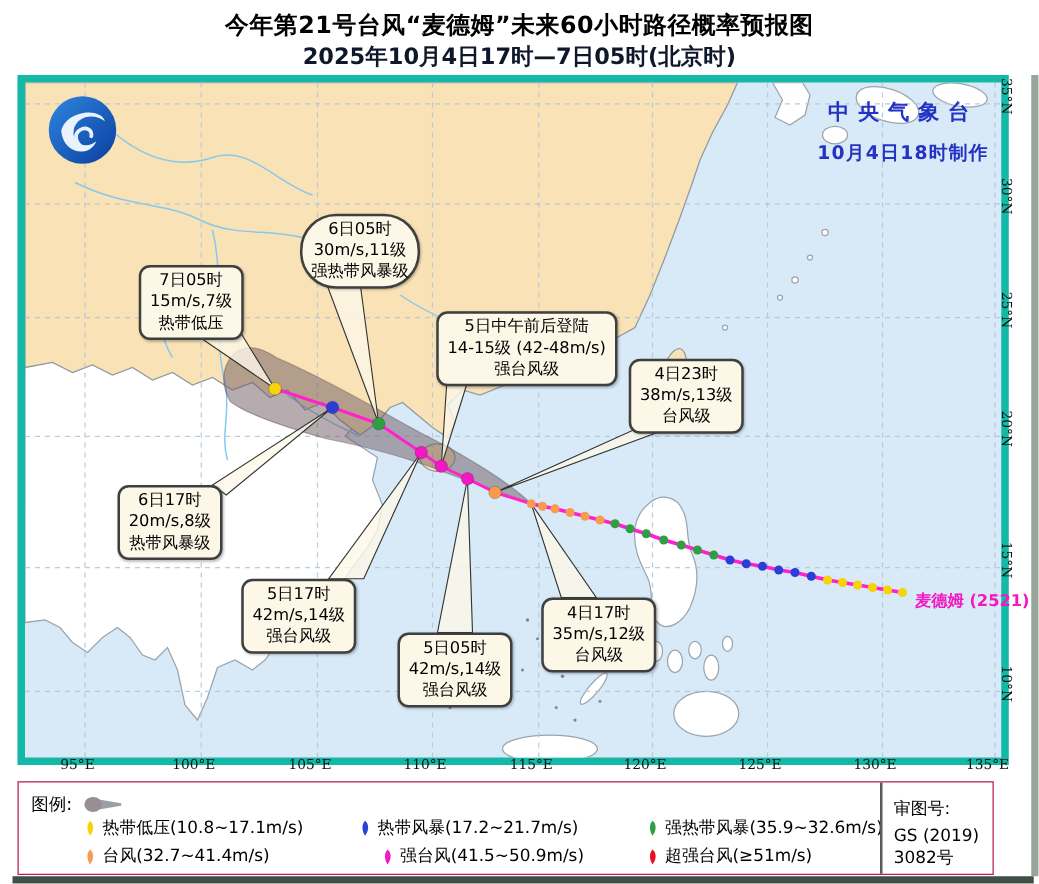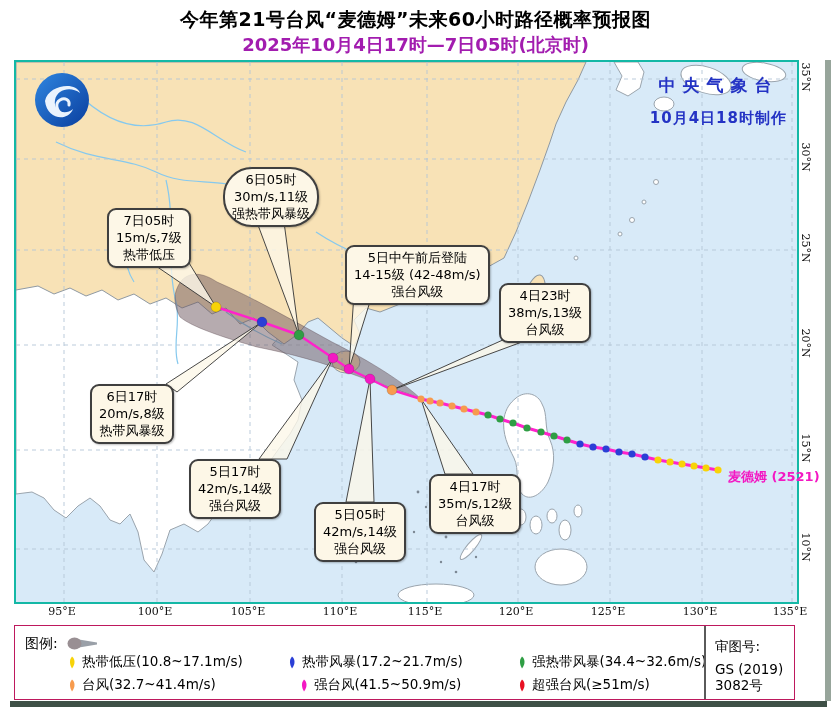--- a/index.html
+++ b/index.html
@@ -1,23 +1,23 @@
 <!DOCTYPE html>
 <html><head>
 <meta charset="utf-8">
 <style>
   html,body{margin:0;padding:0;background:#fff;}
   .page{position:relative;width:831px;height:707px;background:#ffffff;overflow:hidden;
         font-family:"DejaVu Sans","Liberation Sans",sans-serif;}
   .title{position:absolute;top:7px;left:0;width:100%;text-align:center;
          font-size:19px;font-weight:600;color:#000;letter-spacing:.5px;}
   .subtitle{position:absolute;top:33px;left:0;width:100%;text-align:center;
-         font-size:18px;font-weight:600;color:#a21caf;}
+         font-size:18px;font-weight:600;color:#0f172a;}
   .map{position:absolute;left:14px;top:60px;width:781px;height:540px;
-       background:#d8eaf8;border:2px solid #14b8a6;}
+       background:#d8eaf8;border:6px solid #14b8a6;}
   .mapsvg{position:absolute;left:0;top:0;}
   .logo{position:absolute;left:16px;top:8px;width:60px;height:60px;z-index:6;}
   .agency{position:absolute;right:10px;top:12px;text-align:center;color:#2433c4;font-weight:700;z-index:6;}
   .agency .a1{font-size:17px;letter-spacing:7px;}
   .agency .a2{font-size:15px;letter-spacing:1px;margin-top:12px;}
   .storm-label{position:absolute;left:712px;top:406px;color:#f318c3;font-size:13px;
        font-weight:700;white-space:nowrap;z-index:6;}
   .callout{position:absolute;background:#fdf7e7;border:2px solid #3f3f3f;border-radius:9px;
        padding:2px 7px 3px 7px;font-size:13px;line-height:17px;text-align:center;color:#000;
        white-space:nowrap;z-index:5;box-shadow:1px 1px 2px rgba(0,0,0,.25);}
@@ -201,21 +201,21 @@
       <div class="a2">10月4日18时制作</div>
     </div>
 
     <div class="storm-label">麦德姆 (2521)</div>
     <div id="callouts">
         <div class="callout" style="left: 91px; top: 146px;">
           <div>7日05时</div>
           <div>15m/s,7级</div>
           <div>热带低压</div>
         </div>
-        <div class="callout" style="left: 207px; top: 105px; border-radius: 29px;">
+        <div class="callout" style="left: 220px; top: 105px; border-radius: 29px;">
           <div>6日05时</div>
           <div>30m/s,11级</div>
           <div>强热带风暴级</div>
         </div>
         <div class="callout" style="left: 329px; top: 143px; margin-top: 40px;">
           <div>5日中午前后登陆</div>
           <div>14-15级 (42-48m/s)</div>
           <div>强台风级</div>
         </div>
         <div class="callout" style="left: 483px; top: 221px;">
@@ -282,29 +282,29 @@
         <div class="legend-item" style="left: 272px; top: 27px;">
           <svg width="10" height="13" viewBox="0 0 10 13">
             <path d="M5 0.5 C8.2 3 8.5 8 5 12.5 C2.8 9 1.8 4 5 0.5 Z" fill="#2b3fd6"></path>
           </svg>
           <span>热带风暴(17.2~21.7m/s)</span>
         </div>
         <div class="legend-item" style="left: 502px; top: 27px;">
           <svg width="10" height="13" viewBox="0 0 10 13">
             <path d="M5 0.5 C8.2 3 8.5 8 5 12.5 C2.8 9 1.8 4 5 0.5 Z" fill="#2f9e44"></path>
           </svg>
-          <span>强热带风暴(34.4~32.6m/s)</span>
+          <span>强热带风暴(35.9~32.6m/s)</span>
         </div>
         <div class="legend-item" style="left: 52px; top: 50px;">
           <svg width="10" height="13" viewBox="0 0 10 13">
             <path d="M5 0.5 C8.2 3 8.5 8 5 12.5 C2.8 9 1.8 4 5 0.5 Z" fill="#f79b4e"></path>
           </svg>
           <span>台风(32.7~41.4m/s)</span>
         </div>
-        <div class="legend-item" style="left: 284px; top: 50px;">
+        <div class="legend-item" style="left: 290px; top: 50px;">
           <svg width="10" height="13" viewBox="0 0 10 13">
             <path d="M5 0.5 C8.2 3 8.5 8 5 12.5 C2.8 9 1.8 4 5 0.5 Z" fill="#f318c3"></path>
           </svg>
           <span>强台风(41.5~50.9m/s)</span>
         </div>
         <div class="legend-item" style="left: 502px; top: 50px;">
           <svg width="10" height="13" viewBox="0 0 10 13">
             <path d="M5 0.5 C8.2 3 8.5 8 5 12.5 C2.8 9 1.8 4 5 0.5 Z" fill="#e81123"></path>
           </svg>
           <span>超强台风(≥51m/s)</span>

